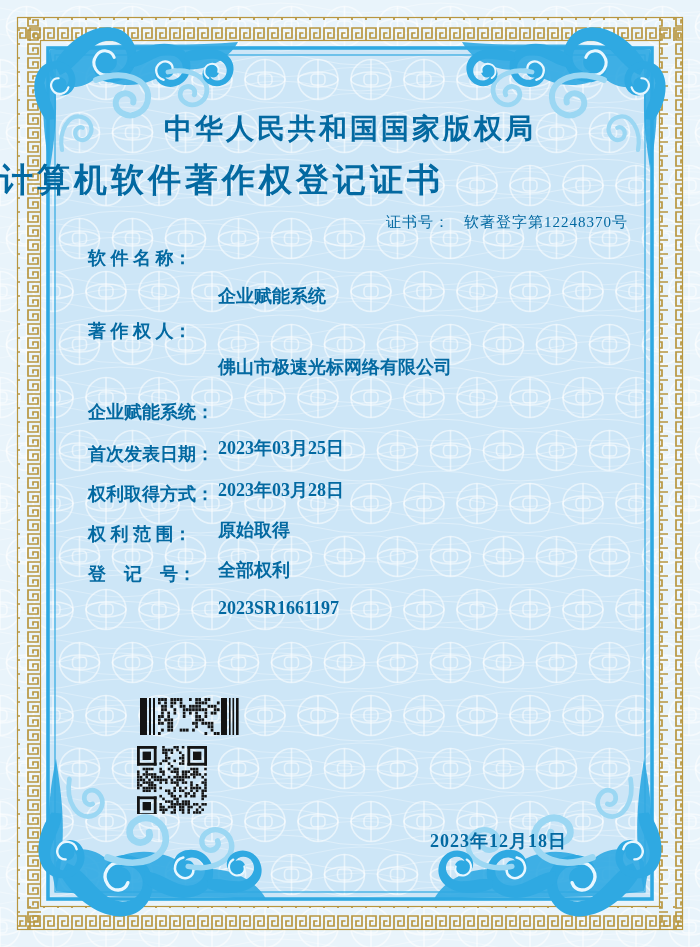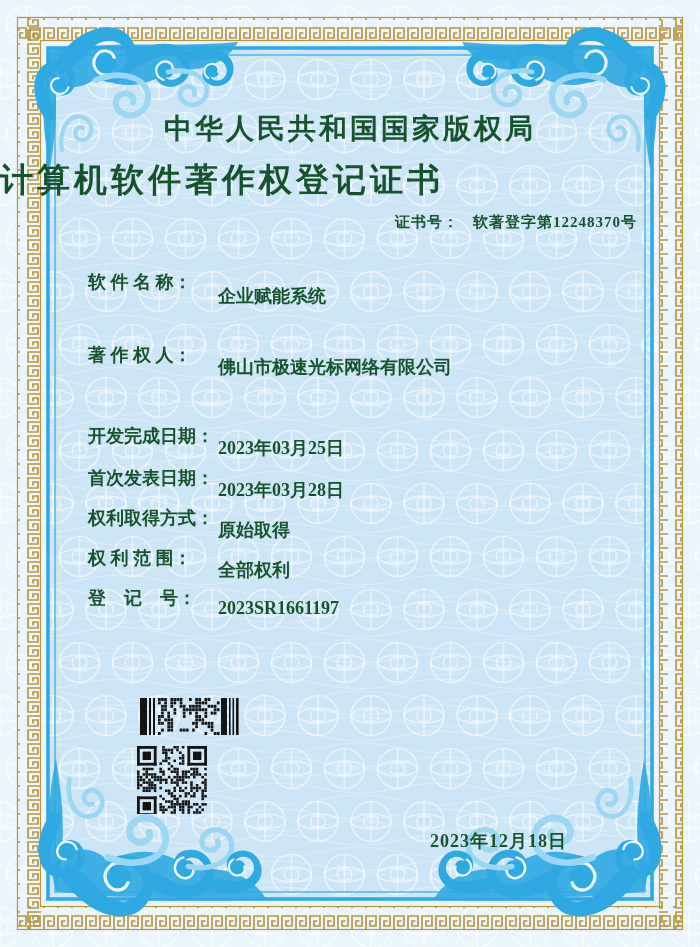--- a/index.html
+++ b/index.html
@@ -2,42 +2,42 @@
 <html><head>
 <meta charset="utf-8">
 <style>
   html,body{margin:0;padding:0;}
   .page{
     position:relative;
     width:700px;height:947px;
     background:#e9f4fb;
     overflow:hidden;
     font-family:"Liberation Serif","DejaVu Serif",serif;
-    color:#14532d;
+    color:#0369a1;
   }
   .art{position:absolute;left:0;top:0;z-index:0;}
   .content{position:absolute;left:0;top:0;width:700px;height:947px;z-index:2;}
   .authority{
     position:absolute;top:110px;left:0;width:700px;
     text-align:center;font-size:28px;font-weight:bold;letter-spacing:3px;
   }
   .cert-title{
     position:absolute;top:158px;left:0;width:700px;
     text-align:left;font-size:33px;font-weight:bold;letter-spacing:4px;
   }
   .cert-no{
     position:absolute;top:213px;left:0;width:628px;
-    text-align:right;font-size:15px;font-weight:bold;letter-spacing:1px;padding-left:9px;
+    text-align:right;font-size:15px;font-weight:normal;letter-spacing:1px;
   }
   .cert-no .gap{display:inline-block;width:14px;}
   .row{
     position:absolute;left:88px;width:560px;
     font-size:18px;font-weight:bold;display:flex;align-items:flex-start;
   }
-  .row .lbl{display:inline-block;width:130px;flex:0 0 130px;margin-top:24px;}
+  .row .lbl{display:inline-block;width:130px;flex:0 0 130px;}
   .row .val{display:inline-block;margin-top:36px;}
   .row .val .line{display:block;line-height:28px;}
   .statement{
     position:absolute;left:86px;top:594px;width:534px;
     font-size:17.5px;font-weight:bold;line-height:43px;
     text-indent:32px;letter-spacing:0.5px;margin:0;text-align:justify;
   }
   .issue-date{
     position:absolute;left:430px;top:829px;
     font-size:18px;font-weight:bold;letter-spacing:1px;
@@ -158,21 +158,21 @@
         <span class="line">企业赋能系统</span>
       </span>
     </div>
 
     <div class="row" style="top:319px">
       <span class="lbl">著 作 权 人：</span>
       <span class="val">佛山市极速光标网络有限公司</span>
     </div>
 
     <div class="row" style="top:400px">
-      <span class="lbl">开发完成日期：</span>
+      <span class="lbl">企业赋能系统：</span>
       <span class="val">2023年03月25日</span>
     </div>
 
     <div class="row" style="top:442px">
       <span class="lbl">首次发表日期：</span>
       <span class="val">2023年03月28日</span>
     </div>
 
     <div class="row" style="top:522px">
       <span class="lbl">权 利 范 围：</span>

